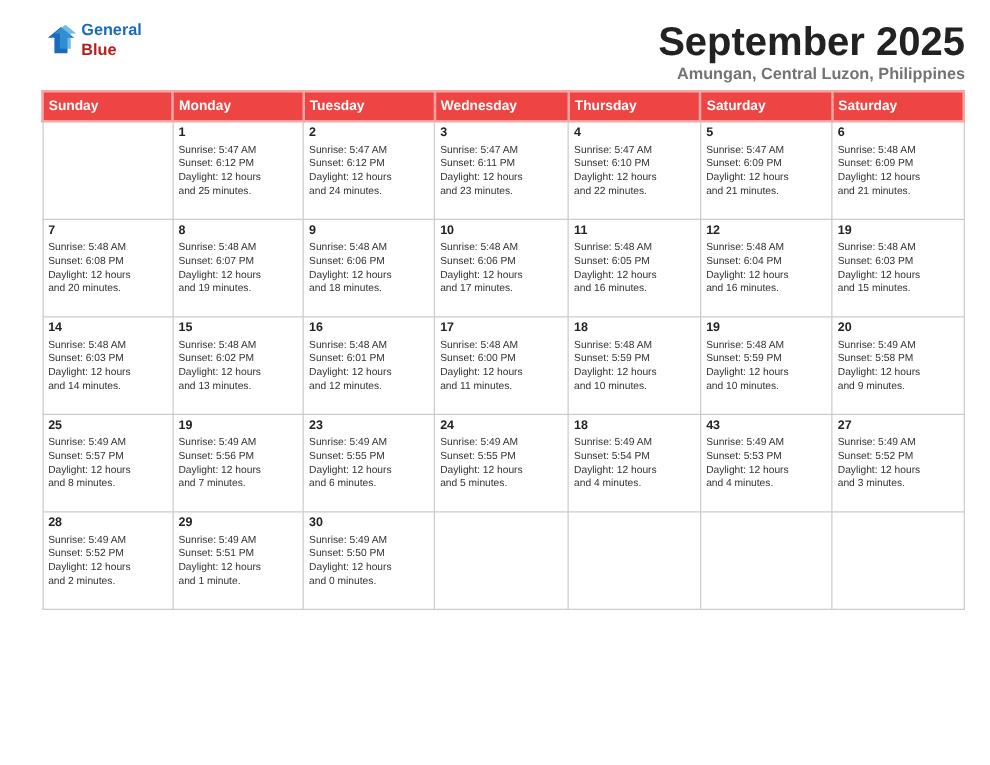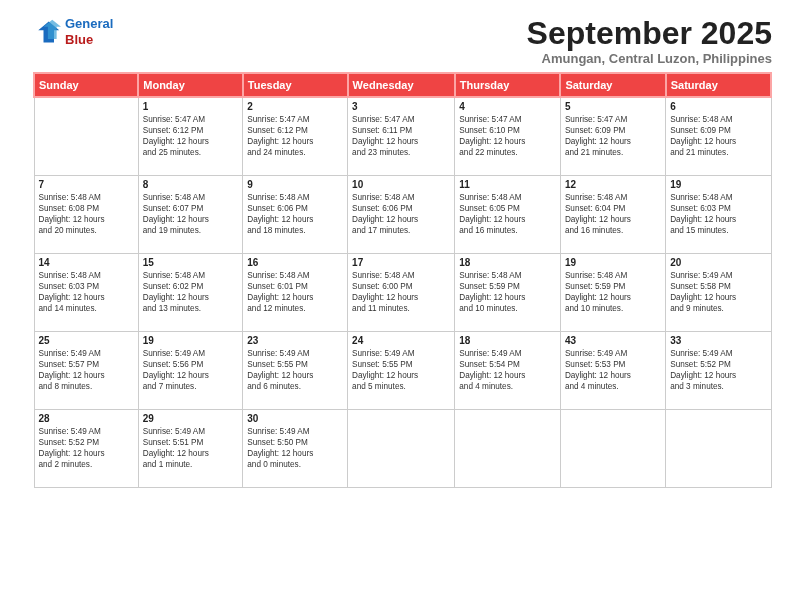--- a/index.html
+++ b/index.html
@@ -313,21 +313,21 @@
 and 4 minutes.</div>
           </td>
           <td>
             <div class="day-num">43</div>
             <div class="day-info" style="white-space: pre-line;">Sunrise: 5:49 AM
 Sunset: 5:53 PM
 Daylight: 12 hours
 and 4 minutes.</div>
           </td>
           <td>
-            <div class="day-num">33</div>
+            <div class="day-num">27</div>
             <div class="day-info" style="white-space: pre-line;">Sunrise: 5:49 AM
 Sunset: 5:52 PM
 Daylight: 12 hours
 and 3 minutes.</div>
           </td>
         </tr>
         <tr>
           <td>
             <div class="day-num">28</div>
             <div class="day-info" style="white-space: pre-line;">Sunrise: 5:49 AM

